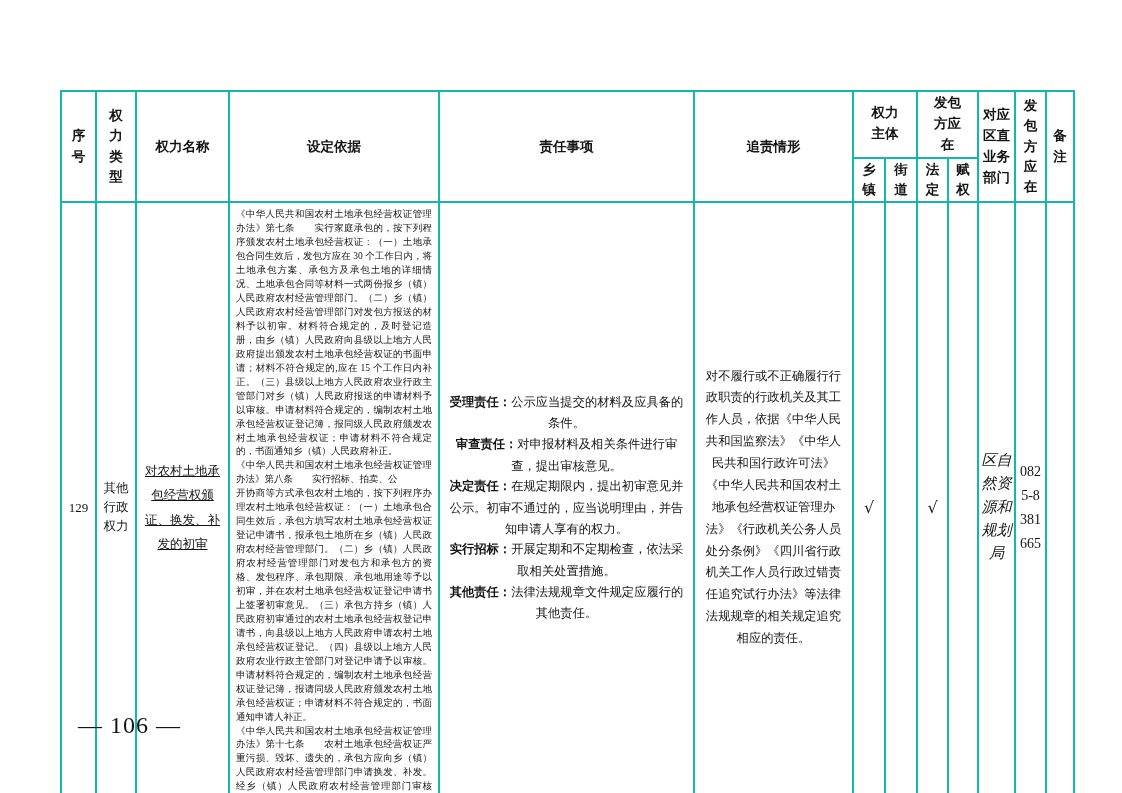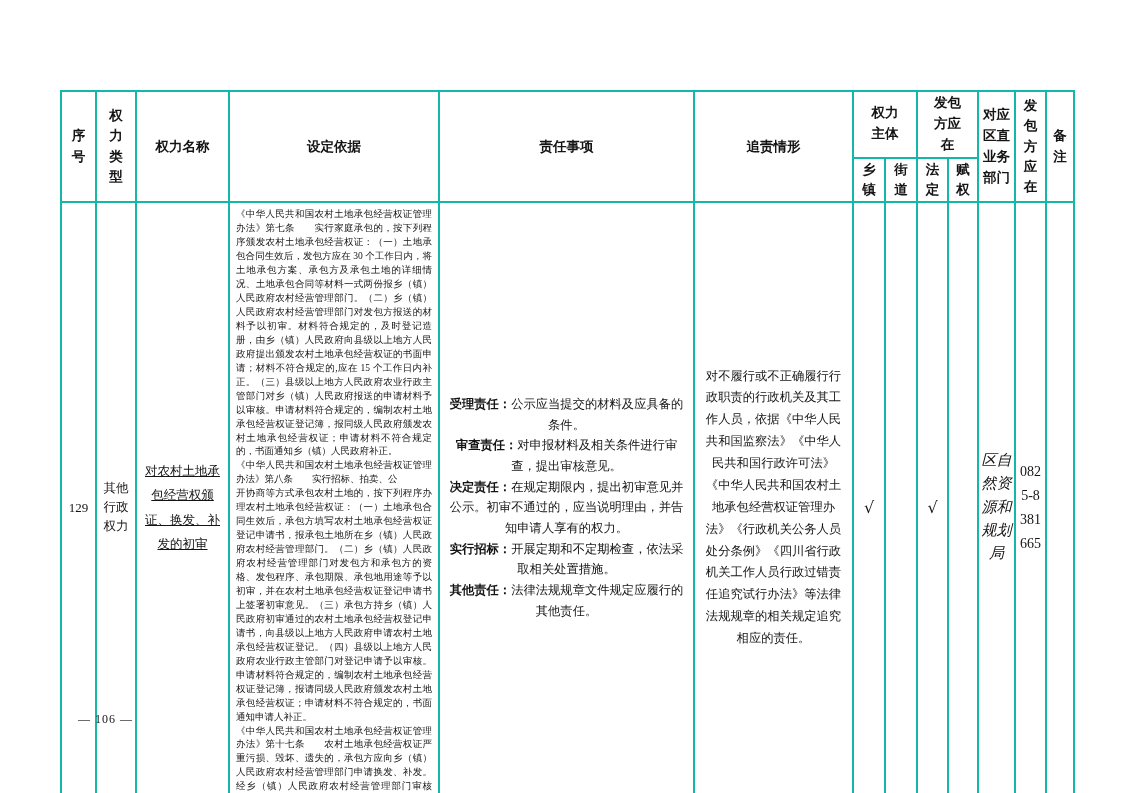--- a/index.html
+++ b/index.html
@@ -43,31 +43,31 @@
     vertical-align:top; text-align:justify;
     font-size:9.5px; line-height:1.47;
     padding:5px 6px 4px 6px;
   }
   td.c-basis p { text-align:justify; }
   td.c-duty {
     font-size:12.3px; line-height:1.68; text-align:justify;
     padding:2px 7px; vertical-align:middle;
   }
   td.c-duty p { margin:0; }
-  td.c-duty .lbl { font-weight:bold; }
+  td.c-duty .lbl { font-weight:bold;font-family:Liberation Mono, monospace; }
   td.c-liab {
     font-size:12.3px; line-height:1.78; text-align:justify;
     padding:2px 6px; vertical-align:middle;
   }
   td.c-check { font-size:16px; font-family:"DejaVu Sans",sans-serif; }
   td.c-dept { font-size:15px; line-height:1.7;font-style:italic; }
   td.c-phone { font-size:14px; line-height:1.7; padding:0 2px; word-break:break-all; }
   .footer {
     position:absolute; left:78px; top:712px;
-    font-size:12px; letter-spacing:1px;
+    font-size:24px; letter-spacing:1px;
     color:#141414;
   }
 </style>
 </head>
 <body>
 
 <div class="page">
 
   <table class="grid">
     <colgroup>

